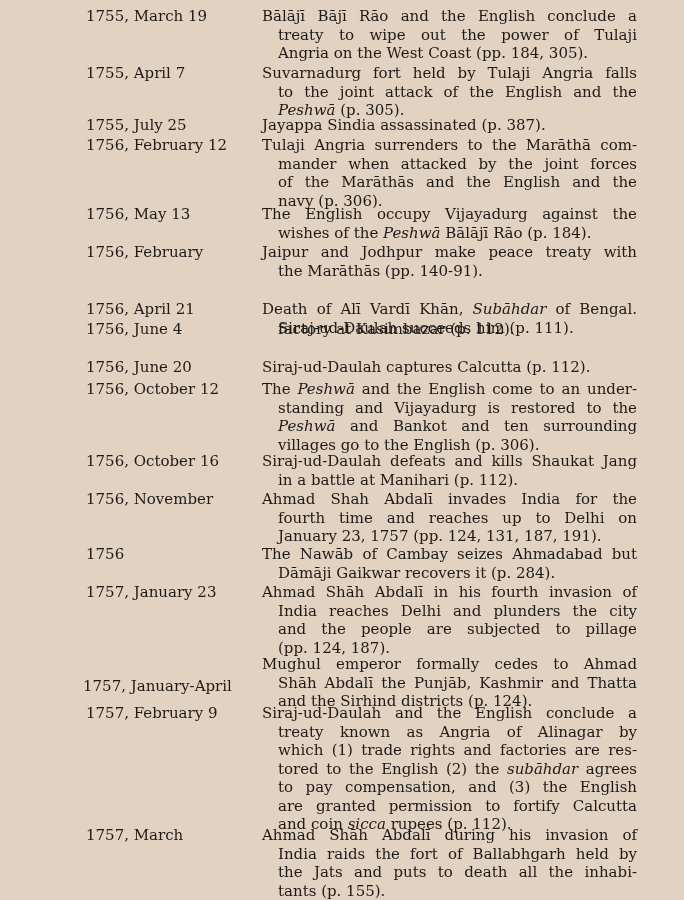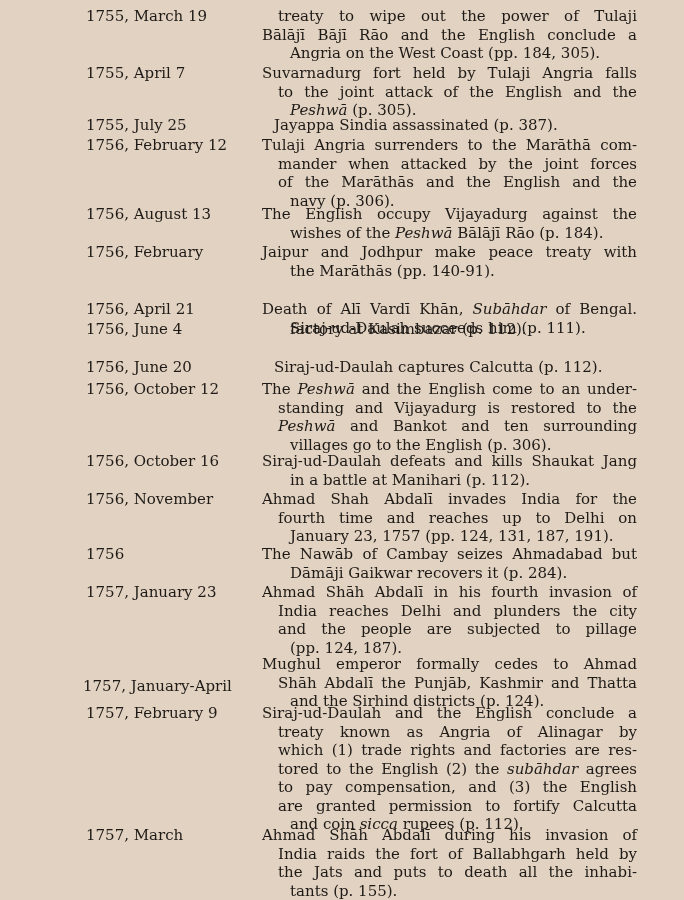--- a/index.html
+++ b/index.html
@@ -16,33 +16,33 @@
     font-size:15px; line-height:18.5px; white-space:nowrap;
   }
   .date.wide { left:83px;margin-top:22px; }
   .text {
     position:absolute; left:262px; width:375px;
     font-size:15px; line-height:18.5px;
     text-align:justify;
   }
   .text .line { display:block; white-space:nowrap; text-align-last:justify; }
   .text .line.indent { padding-left:16px; }
-  .text .line.last { text-align-last:left;margin-left:12px; }
+  .text .line.last { text-align-last:left; }
   i { font-style:italic; }
 </style>
 </head>
 <body>
 
 <div class="page">
   <div id="entries">
       <div class="entry" style="top: 7px;">
         <div class="date">1755, March 19</div>
         <div class="text">
+          <span class="line">Bālājī Bājī Rāo and the English conclude a</span>
           <span class="line indent">treaty to wipe out the power of Tulaji</span>
-          <span class="line">Bālājī Bājī Rāo and the English conclude a</span>
           <span class="line indent last">Angria on the West Coast (pp. 184, 305).</span>
         </div>
       </div>
       <div class="entry" style="top: 64px;">
         <div class="date">1755, April 7</div>
         <div class="text">
           <span class="line">Suvarnadurg fort held by Tulaji Angria falls</span>
           <span class="line indent">to the joint attack of the English and the</span>
           <span class="line indent last"><i>Peshwā</i> (p. 305).</span>
         </div>
@@ -56,21 +56,21 @@
       <div class="entry" style="top: 136px;">
         <div class="date">1756, February 12</div>
         <div class="text">
           <span class="line">Tulaji Angria surrenders to the Marāthā com-</span>
           <span class="line indent">mander when attacked by the joint forces</span>
           <span class="line indent">of the Marāthās and the English and the</span>
           <span class="line indent last">navy (p. 306).</span>
         </div>
       </div>
       <div class="entry" style="top: 205px;">
-        <div class="date">1756, August 13</div>
+        <div class="date">1756, May 13</div>
         <div class="text">
           <span class="line">The English occupy Vijayadurg against the</span>
           <span class="line indent last">wishes of the <i>Peshwā</i> Bālājī Rāo (p. 184).</span>
         </div>
       </div>
       <div class="entry" style="top: 243px;">
         <div class="date">1756, February</div>
         <div class="text">
           <span class="line">Jaipur and Jodhpur make peace treaty with</span>
           <span class="line indent last">the Marāthās (pp. 140-91).</span>

